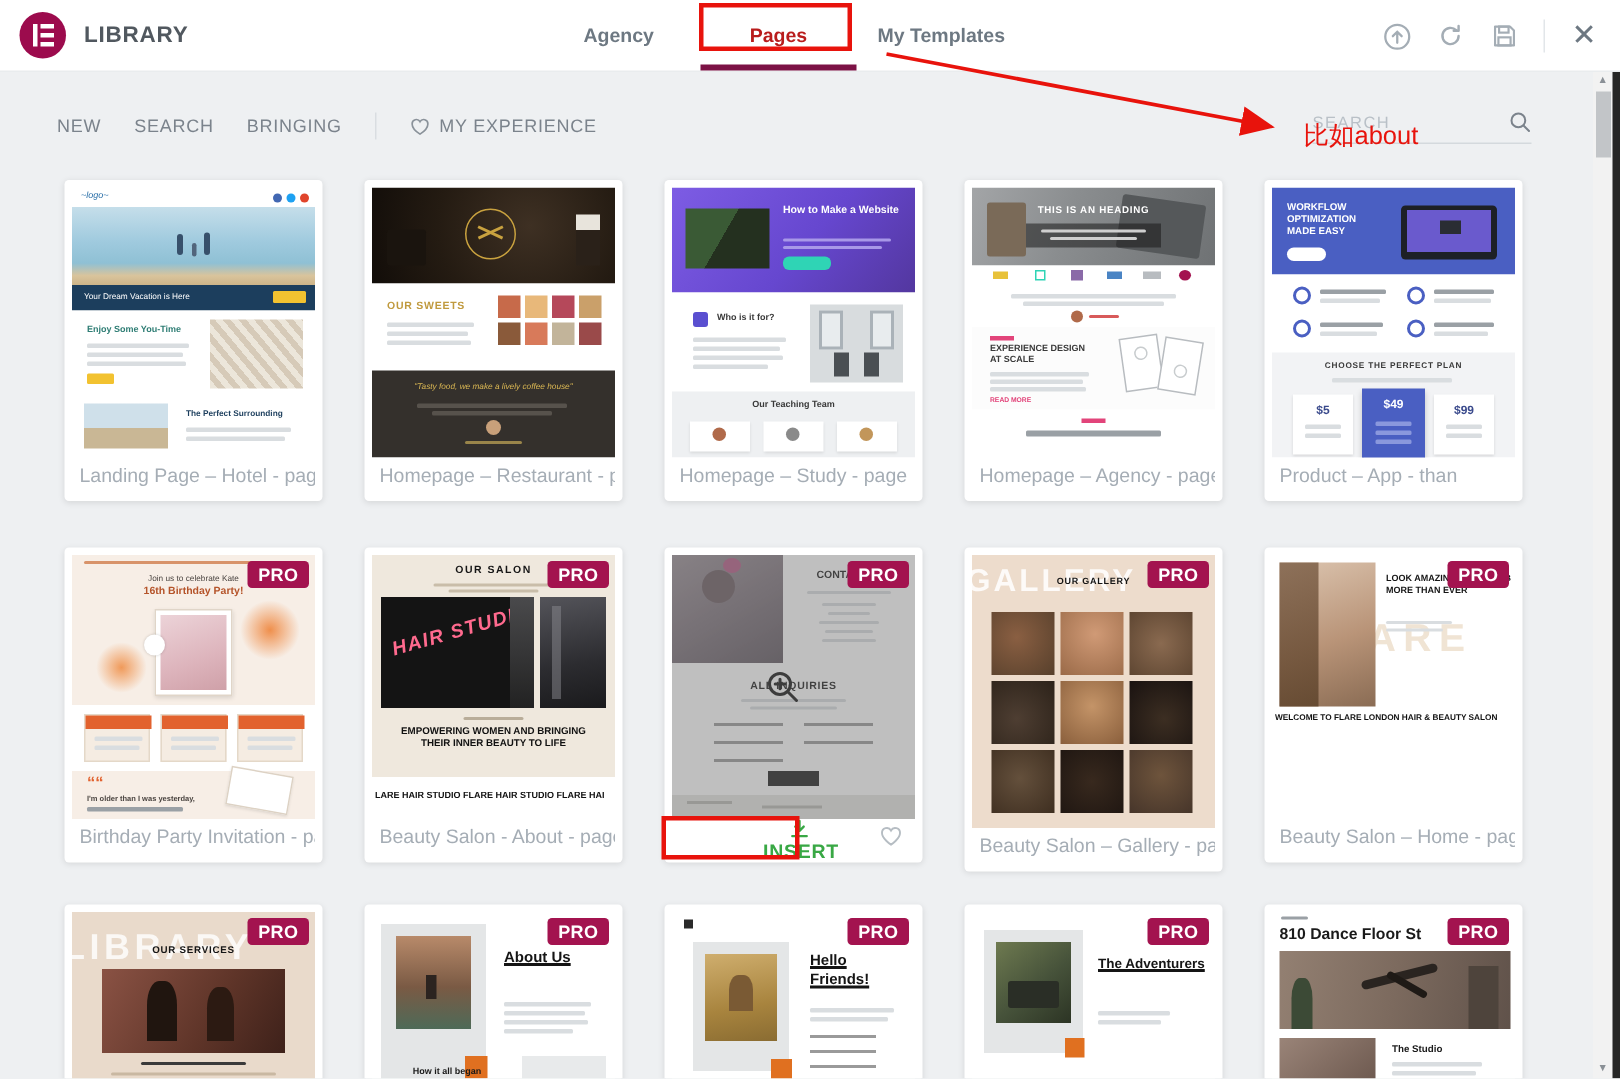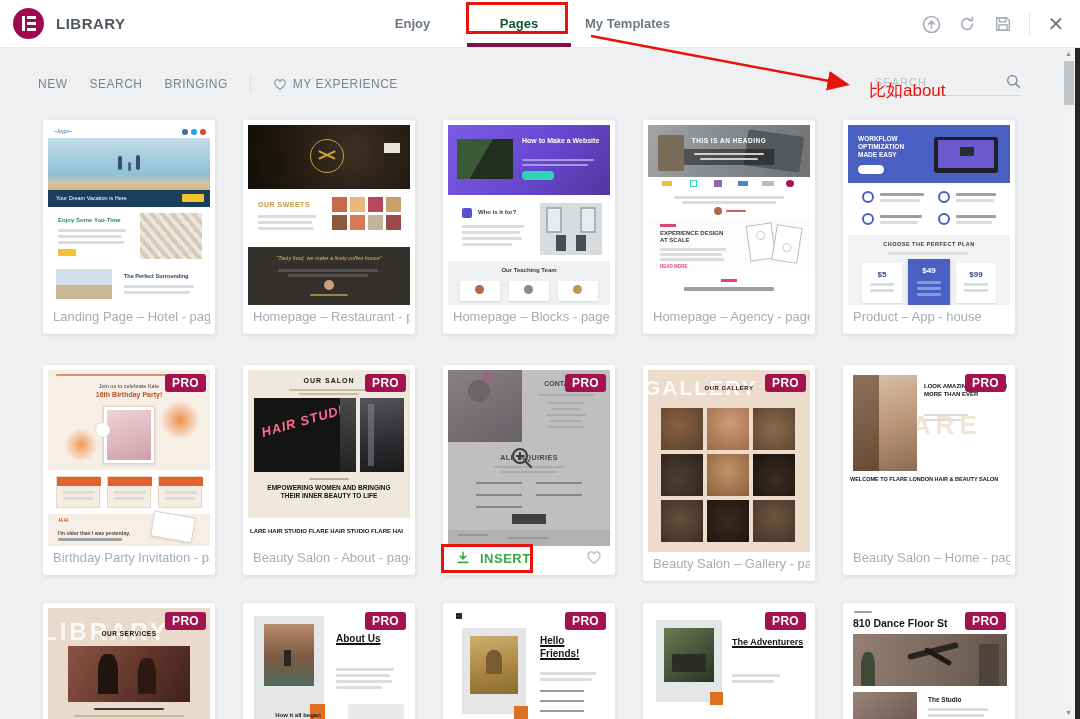--- a/index.html
+++ b/index.html
@@ -9,21 +9,21 @@
   .abs { position:absolute; }
 
   
   .topbar { position:absolute; left:0; top:0; width:1080px; height:48px; background:#ffffff; border-bottom:1px solid #e9ecee; z-index:10; }
   .logo-wrap { position:absolute; left:13px; top:8px; display:flex; align-items:center; gap:12px; }
   .logo-circle { width:31px; height:31px; border-radius:50%; background:#9c0b4d; position:relative; }
   .logo-e { position:absolute; left:9px; top:8px; width:14px; height:15px; }
   .logo-e i { position:absolute; background:#fff; display:block; }
   .app-title { font-size:15px; font-weight:bold; color:#51585f; letter-spacing:0.5px; }
   .tab { position:absolute; top:0; height:47px; line-height:47px; text-align:center; font-size:13px; font-weight:bold; color:#6d7882; cursor:pointer; }
-  .tab.active { color:#14532d; }
+  .tab.active { color:#b91c1c; }
   .tab-underline { position:absolute; left:467px; top:43px; width:104px; height:4px; background:#7c1245; }
   .top-icons { position:absolute; right:14px; top:0; height:48px; display:flex; align-items:center; gap:16px; }
   .tb-icon { width:20px; height:20px; display:flex; align-items:center; justify-content:center; cursor:pointer; }
   .tb-divider { width:1px; height:22px; background:#e2e6e9; }
   .close-x { font-size:20px; color:#6d7882; line-height:20px; }
 
   
   .filter-row { position:absolute; left:38px; top:75px; display:flex; align-items:center; gap:22px; z-index:5; }
   .filter-item { font-size:12px; color:#7b838c; letter-spacing:0.5px; cursor:pointer; }
   .filter-divider { width:1px; height:18px; background:#d9dde1; }
@@ -39,21 +39,21 @@
   .sb-thumb { position:absolute; left:1.5px; top:13px; width:10px; height:44px; background:#c2c5c8; }
   .dark-edge { position:absolute; left:1075px; top:48px; width:5px; height:671px; background:#262626; z-index:16; }
 
   
   .card { position:absolute; width:172px; background:#fff; border-radius:3px; box-shadow:0 1px 4px rgba(0,0,0,0.10); display:flex; flex-direction:column; padding:5px; z-index:2; }
   .thumb { position:relative; flex:1; overflow:hidden; background:#fff; }
   .caption { height:24px; line-height:24px; font-size:13px; color:#a5adb5; padding-left:5px; white-space:nowrap; overflow:hidden; }
   .pro-badge { position:absolute; top:4px; right:4px; background:#a3134f; color:#fff; font-size:12px; font-weight:bold; padding:2px 7px; border-radius:3px; z-index:6; letter-spacing:0.3px; }
   .bar { position:absolute; background:#d9dde0; height:3px; border-radius:1px; }
   .bar.dk { background:#9aa0a5; }
-  .insert-footer { height:24px; display:flex; align-items:center; position:relative; }
+  .insert-footer { height:24px; display:flex; align-items:center; position:relative;flex-direction:column; }
   .insert-label { color:#39a845; font-size:13px; font-weight:bold; letter-spacing:0.5px; margin-left:10px; }
   .heart-right { position:absolute; right:8px; top:4px; }
   .thumb-overlay { position:absolute; left:0; top:0; right:0; bottom:0; background:rgba(112,112,112,0.45); z-index:5; }
 
   
   .red-box { position:absolute; border:3px solid #e8130c; z-index:50; pointer-events:none; }
   .anno-text { position:absolute; color:#e8130c; font-size:17px; z-index:50; white-space:nowrap; }
   .anno-svg { position:absolute; left:0; top:0; width:1080px; height:719px; z-index:49; pointer-events:none; }
 </style>
 </head>
@@ -67,21 +67,21 @@
         <div class="logo-e">
           <i style="left:0;top:0;width:3px;height:15px;"></i>
           <i style="left:5px;top:0;width:9px;height:3px;"></i>
           <i style="left:5px;top:6px;width:9px;height:3px;"></i>
           <i style="left:5px;top:12px;width:9px;height:3px;"></i>
         </div>
       </div>
       <div class="app-title">LIBRARY</div>
     </div>
 
-    <div class="tab" style="left:385px;width:55px;">Enjoy</div>
+    <div class="tab" style="left:385px;width:55px;">Agency</div>
     <div class="tab active" style="left:467px;width:104px;">Pages</div>
     <div class="tab" style="left:580px;width:95px;">My Templates</div>
     <div class="tab-underline"></div>
 
     <div class="top-icons">
       <div class="tb-icon">
         <svg width="19" height="19" viewBox="0 0 20 20" fill="none" stroke="#a4adb5" stroke-width="1.6">
           <circle cx="10" cy="10" r="8.4"></circle>
             <path d="M10 14.2V6.8M6.9 9.6L10 6.5l3.1 3.1" stroke-linecap="round"></path>
         </svg>
@@ -232,21 +232,21 @@
             <span class="abs" style="left:15px;top:4px;width:9px;height:9px;border-radius:50%;background:#b06a4a;"></span>
           </span>
         <span class="abs" style="left:61px;top:20px;width:40px;height:20px;background:#fff;box-shadow:0 1px 2px rgba(0,0,0,0.1);">
             <span class="abs" style="left:15px;top:4px;width:9px;height:9px;border-radius:50%;background:#8a8a8a;"></span>
           </span>
         <span class="abs" style="left:110px;top:20px;width:40px;height:20px;background:#fff;box-shadow:0 1px 2px rgba(0,0,0,0.1);">
             <span class="abs" style="left:15px;top:4px;width:9px;height:9px;border-radius:50%;background:#c2965a;"></span>
           </span>
       </div>
     </div>
-    <div class="caption">Homepage – Blocks - page</div>
+    <div class="caption">Homepage – Study - page</div>
   </div>
 
   <div class="card" style="left:643px;top:120px;height:214px;">
     <div class="thumb">
       <div class="abs" style="left:0;top:0;width:162px;height:52px;background:linear-gradient(110deg,#a3a5a7 0%,#8a8d8f 40%,#6f7274 100%);">
         <span class="abs" style="right:8px;top:8px;width:56px;height:36px;background:#55585a;transform:rotate(8deg);border-radius:2px;"></span>
         <span class="abs" style="left:10px;top:10px;width:26px;height:36px;background:#7a6a58;border-radius:2px;"></span>
         <span class="abs" style="left:0;top:12px;width:162px;text-align:center;font-size:6.5px;font-weight:bold;color:#fff;letter-spacing:0.5px;">THIS IS AN HEADING</span>
         <span class="abs" style="left:36px;top:24px;width:90px;height:16px;background:rgba(25,25,25,0.55);">
           <span class="bar" style="left:10px;top:4px;width:70px;background:#cfcfcf;height:2px;"></span>
@@ -323,21 +323,21 @@
         <div class="abs" style="left:60px;top:24px;width:42px;height:48px;background:#4a5fc2;box-shadow:0 2px 4px rgba(0,0,0,0.2);text-align:center;">
           <span style="font-size:8px;font-weight:bold;color:#fff;line-height:18px;">$49</span>
           <span class="bar" style="left:9px;top:22px;width:24px;background:#8a98dd;"></span><span class="bar" style="left:9px;top:28px;width:24px;background:#8a98dd;"></span><span class="bar" style="left:9px;top:34px;width:24px;background:#8a98dd;"></span>
         </div>
         <div class="abs" style="left:108px;top:28px;width:40px;height:40px;background:#fff;box-shadow:0 1px 2px rgba(0,0,0,0.12);text-align:center;">
           <span style="font-size:8px;font-weight:bold;color:#3a4a8c;line-height:16px;">$99</span>
           <span class="bar" style="left:8px;top:20px;width:24px;"></span><span class="bar" style="left:8px;top:26px;width:24px;"></span>
         </div>
       </div>
     </div>
-    <div class="caption">Product – App - house</div>
+    <div class="caption">Product – App - than</div>
   </div>
 
   <div class="card" style="left:43px;top:365px;height:210px;">
     <div class="thumb" style="background:#f7eee6;">
       <span class="bar" style="left:8px;top:4px;width:146px;height:2px;background:#d8936a;"></span>
       <span class="abs" style="left:16px;top:58px;width:34px;height:34px;border-radius:50%;background:radial-gradient(circle,#f09a5a 0%,rgba(240,154,90,0) 70%);"></span>
       <span class="abs" style="left:112px;top:30px;width:40px;height:40px;border-radius:50%;background:radial-gradient(circle,#ef8f4c 0%,rgba(239,143,76,0) 70%);"></span>
       <span class="abs" style="left:0;top:13px;width:162px;text-align:center;font-size:5.5px;color:#4a4440;">Join us to celebrate Kate</span>
       <span class="abs" style="left:0;top:21px;width:162px;text-align:center;font-size:7px;font-weight:bold;color:#b5542a;">16th Birthday Party!</span>
       <span class="abs" style="left:55px;top:36px;width:52px;height:58px;background:#fff;border:1px solid #e0d5c8;box-shadow:0 1px 3px rgba(0,0,0,0.12);">

